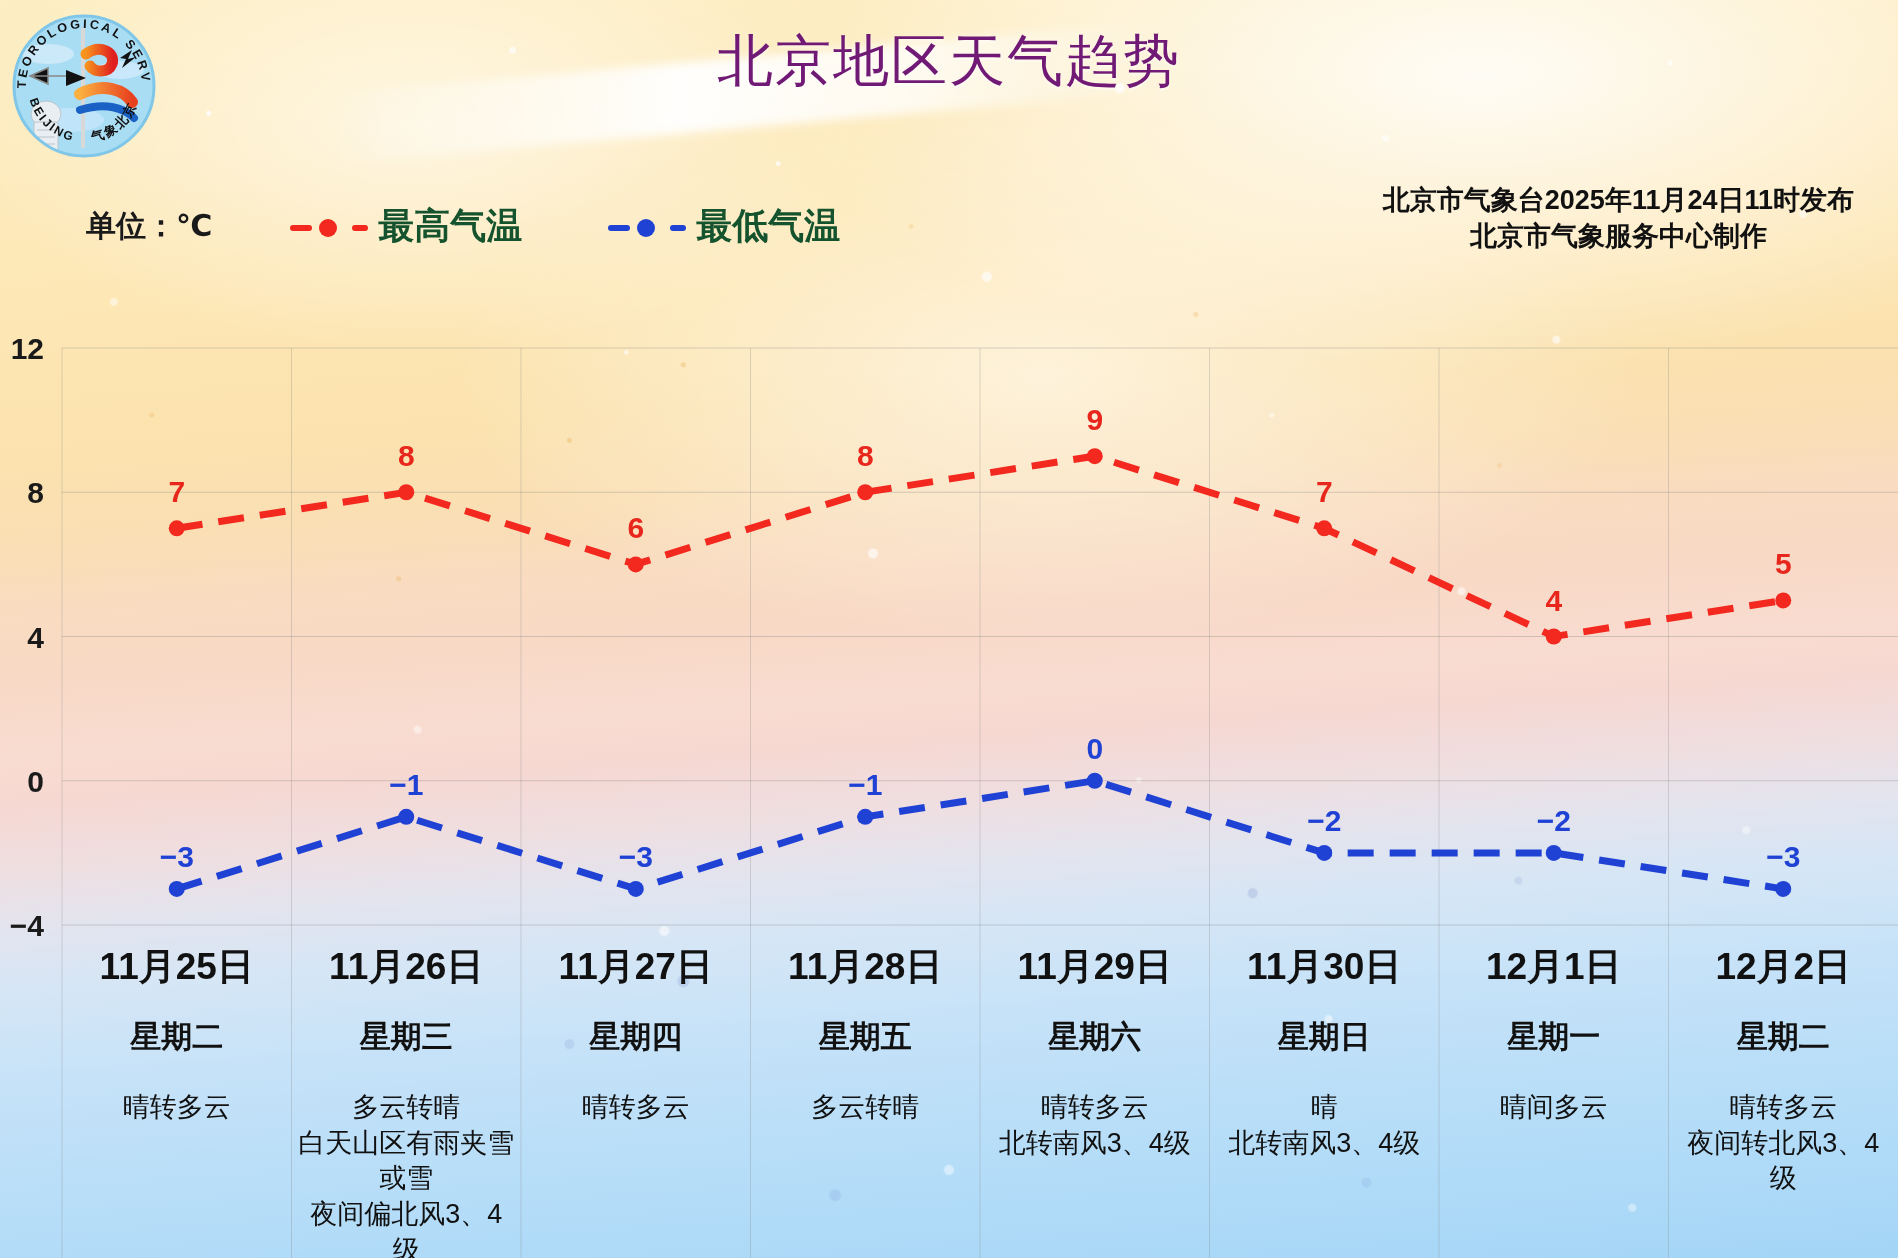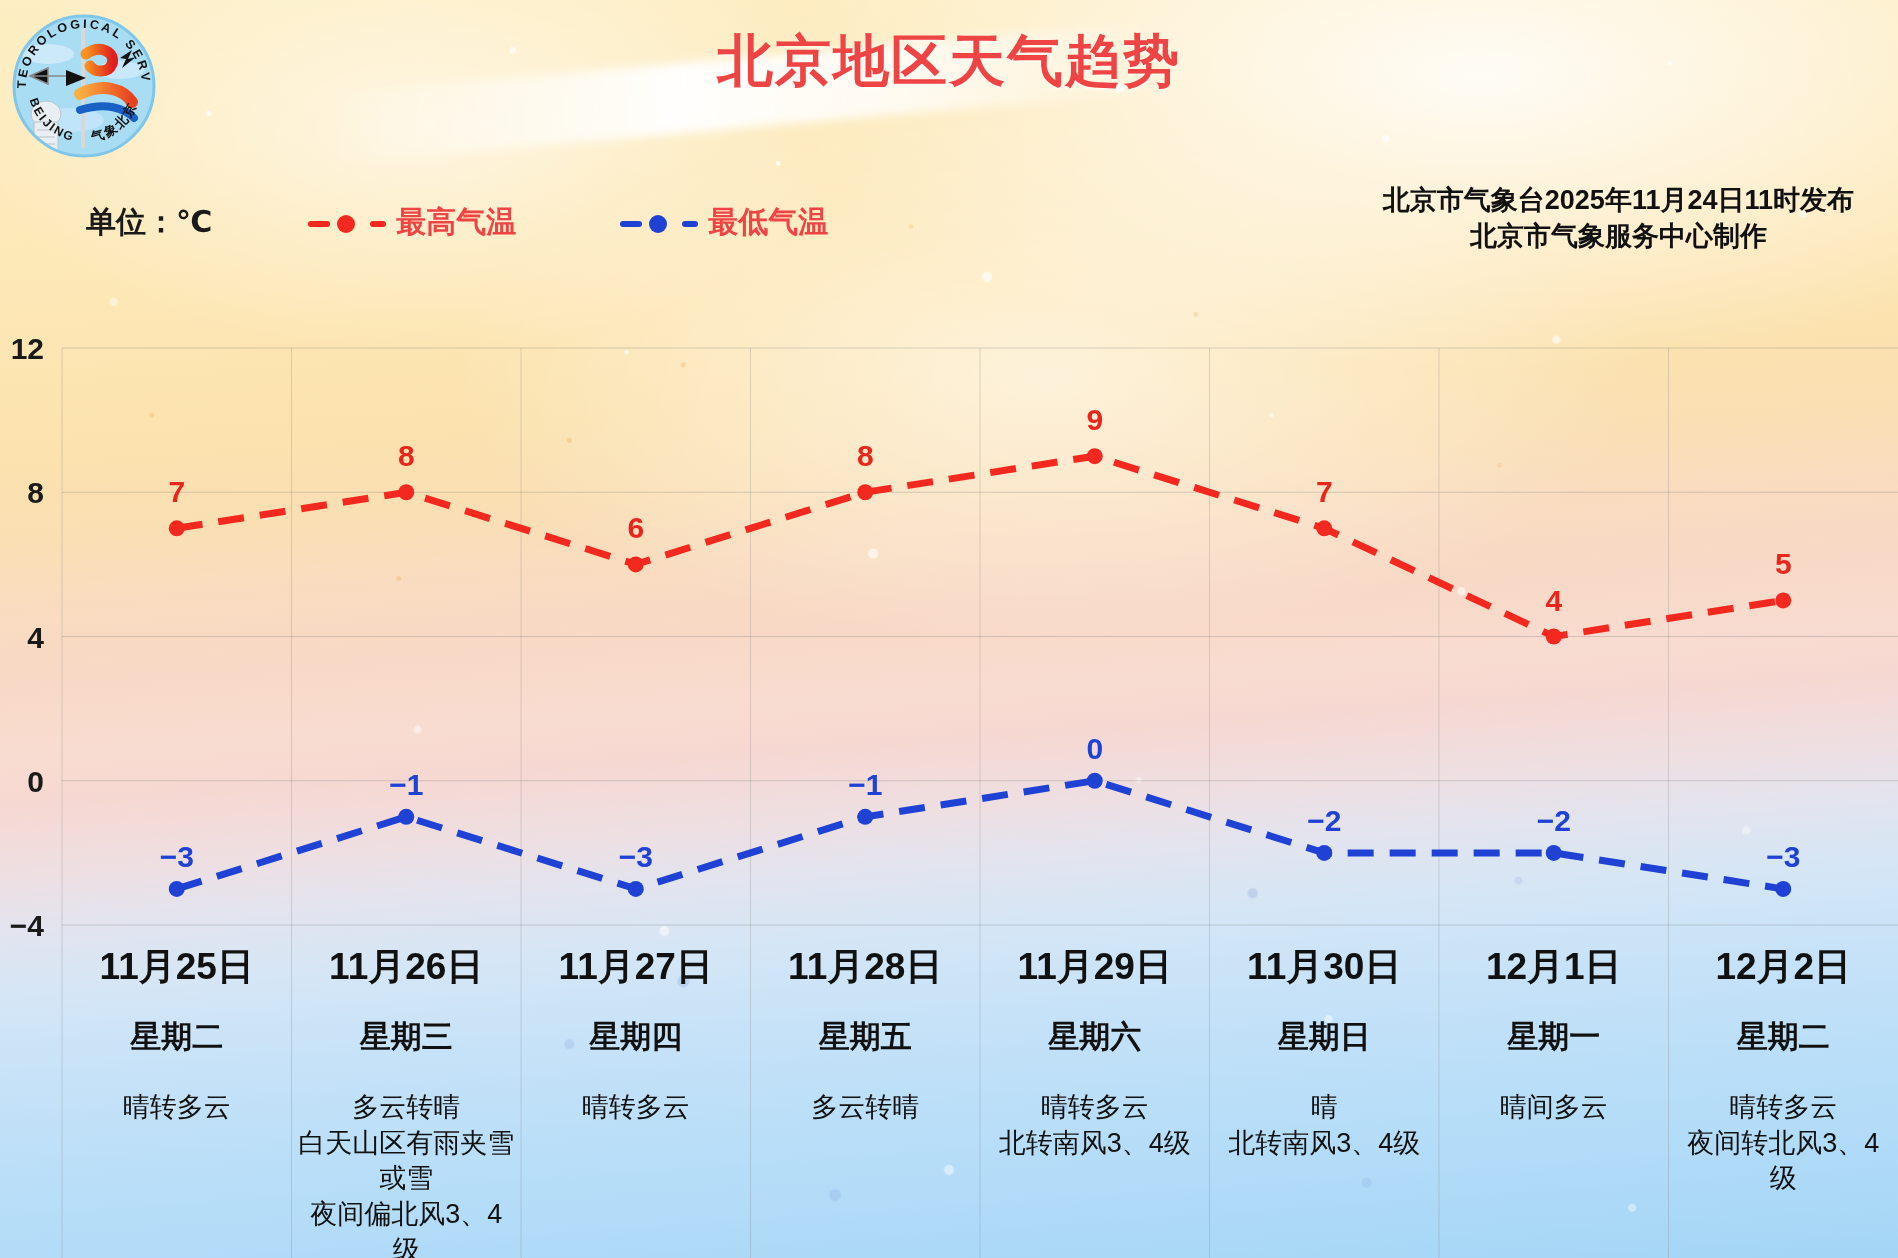--- a/index.html
+++ b/index.html
@@ -80,35 +80,35 @@
     position:absolute;left:330px;top:58px;width:820px;height:70px;
     background:linear-gradient(100deg, rgba(255,255,255,0) 0%, rgba(255,255,255,.95) 42%, rgba(255,255,255,.75) 70%, rgba(255,255,255,0) 100%);
     transform:rotate(-5deg);filter:blur(5px);pointer-events:none;
   }
 
   
   .logo{position:absolute;left:8px;top:10px;width:152px;height:152px;}
   
   .title{
     position:absolute;left:0;right:0;top:24px;text-align:center;
-    font-size:56px;font-weight:bold;color:#ef4444;letter-spacing:2px;
+    font-size:56px;font-weight:normal;color:#701a75;letter-spacing:2px;
     text-shadow:0 2px 3px rgba(255,255,255,.6);
   }
   
-  .legend{position:absolute;left:86px;top:202px;display:flex;align-items:center;gap:18px;}
+  .legend{position:absolute;left:86px;top:202px;display:flex;align-items:center;gap:0;}
   .unit{font-size:30px;font-weight:bold;color:#1a1a1a;margin-right:78px;white-space:nowrap;}
   .lg-item{display:flex;align-items:center;margin-right:86px;white-space:nowrap;}
   .lg-sample{position:relative;width:78px;height:22px;margin-right:10px;}
   .lg-sample i{position:absolute;top:9px;height:6px;border-radius:3px;}
   .lg-sample i.s1{left:0;width:22px;}
   .lg-sample i.s2{right:0;width:16px;}
   .lg-sample b{position:absolute;left:29px;top:3px;width:18px;height:18px;border-radius:50%;}
   .lg-red i,.lg-red b{background:#f3281e;}
   .lg-blue i,.lg-blue b{background:#1f42d4;}
-  .lg-label{font-size:30px;font-weight:bold;color:#ef4444;}
+  .lg-label{font-size:36px;font-weight:bold;color:#14532d;}
 
   
   .publisher{position:absolute;right:44px;top:182px;text-align:center;}
   .publisher div{font-size:27px;font-weight:bold;color:#111;line-height:1.35;white-space:nowrap;}
 
   
   #chart{position:absolute;left:0;top:0;width:1898px;height:1258px;}
   .yt{font-size:30px;font-weight:bold;fill:#1a1a1a;}
   .vlab-max{font-size:30px;font-weight:bold;fill:#e8261c;}
   .vlab-min{font-size:30px;font-weight:bold;fill:#1f42d4;}

